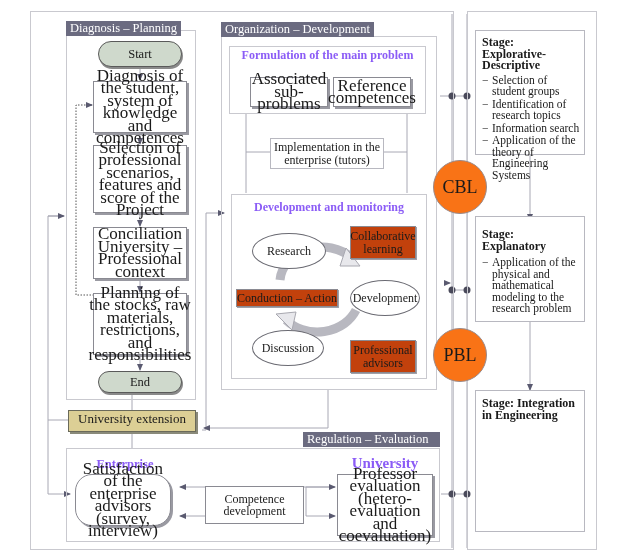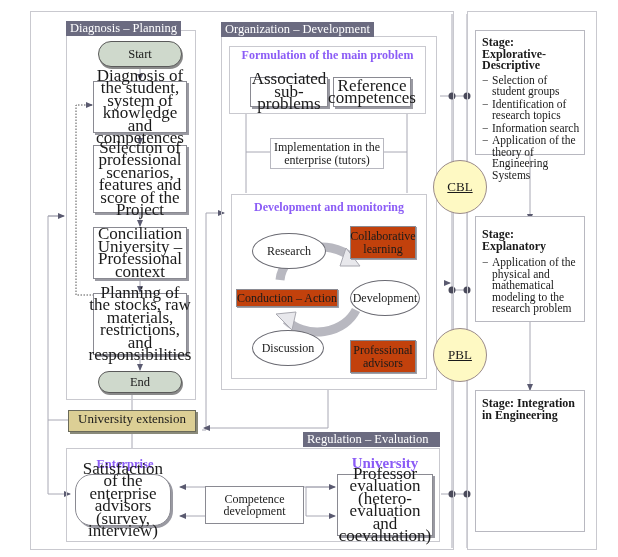--- a/index.html
+++ b/index.html
@@ -13,22 +13,22 @@
          text-align: center; font-size: 17px; line-height: 12.5px;
          display: flex; align-items: center; justify-content: center; padding: 2px; }
   .term { background: #cfd9cc; border: 1.5px solid #5a5a5a; border-radius: 14px;
           box-shadow: 1px 2px 0 #8a8a8a; text-align: center; font-size: 12.5px;
           display: flex; align-items: center; justify-content: center; }
   .gray { background: #c2410c; border: 1px solid #8a8a92; box-shadow: 1px 1px 0 #a0a0a8;
           text-align: center; font-size: 12px; line-height: 12.5px;
           display: flex; align-items: center; justify-content: center; }
   .ellipse { background: #fff; border: 1px solid #6a6a72; border-radius: 50%;
              text-align: center; font-size: 12px; display: flex; align-items: center; justify-content: center; }
-  .circle { background: #fef9c3; border: 1px solid #9a8a8a; border-radius: 50%;
-            text-align: center; font-size: 13px; display: flex; align-items: center; justify-content: center; text-decoration: underline; }
+  .circle { background: #f97316; border: 1px solid #9a8a8a; border-radius: 50%;
+            text-align: center; font-size: 18px; display: flex; align-items: center; justify-content: center; }
   .bold-h { font-weight: bold; font-size: 12px; text-align: center; color: #8b5cf6; }
   .stage { background: #fff; border: 1px solid #b8b8c0; padding: 6px 4px 4px 6px; font-size: 11.5px; line-height: 11.5px; }
   .stage .st-title { font-weight: bold; font-size: 12px; line-height: 11.5px; margin-bottom: 3px; }
   .stage ul { list-style: none; margin: 0; padding: 0; }
   .stage li { padding-left: 10px; text-indent: -10px; margin-bottom: 1px; }
   .stage li .dash { display: inline-block; width: 10px; text-indent: 0; }
   .uext { background: #dccf95; border: 1px solid #6a6a5a; box-shadow: 2px 2px 0 #8a8a7a;
           font-size: 13px; display: flex; align-items: flex-start; justify-content: center; }
   svg.lines { position: absolute; left: 0; top: 0; }
 </style>

